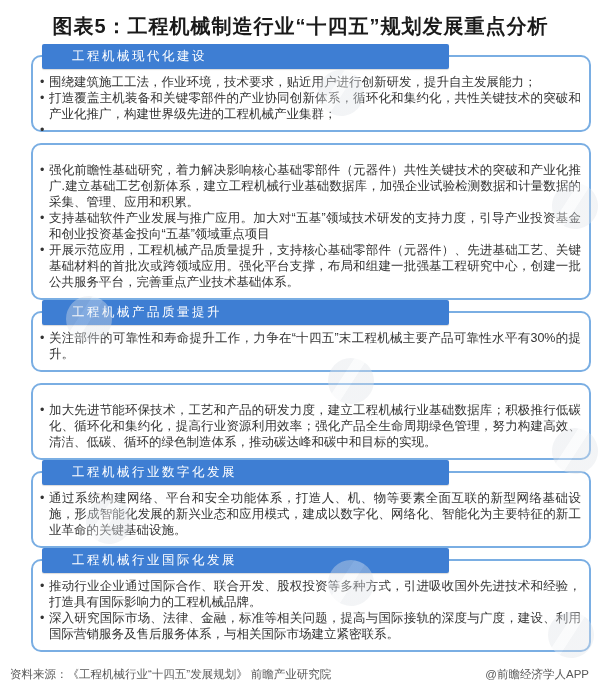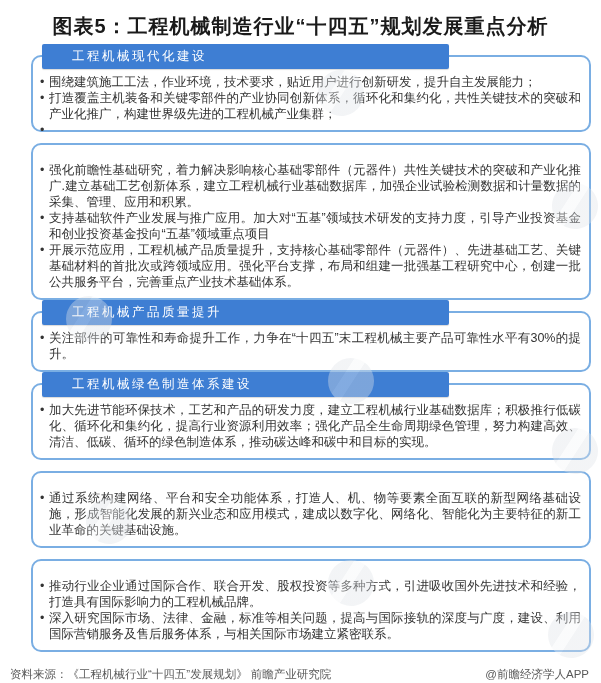--- a/index.html
+++ b/index.html
@@ -93,35 +93,38 @@
   <section class="panel">
     <div class="tab">
       <span>工程机械产品质量提升</span>
     </div>
     <ul class="bullets">
       <li><span class="bm">•</span><span>关注部件的可靠性和寿命提升工作，力争在“十四五”末工程机械主要产品可靠性水平有30%的提升。</span></li>
     </ul>
   </section>
 
   <section class="panel">
-    <div class="tab">
-      <span>工程机械绿色制造体系建设</span>
-    </div>
     <ul class="bullets">
       <li><span class="bm">•</span><span>加大先进节能环保技术，工艺和产品的研发力度，建立工程机械行业基础数据库；积极推行低碳化、循环化和集约化，提高行业资源利用效率；强化产品全生命周期绿色管理，努力构建高效、清洁、低碳、循环的绿色制造体系，推动碳达峰和碳中和目标的实现。</span></li>
     </ul>
   </section>
 
   <section class="panel">
+    <div class="tab">
+      <span>工程机械行业数字化发展</span>
+    </div>
     <ul class="bullets">
       <li><span class="bm">•</span><span>通过系统构建网络、平台和安全功能体系，打造人、机、物等要素全面互联的新型网络基础设施，形成智能化发展的新兴业态和应用模式，建成以数字化、网络化、智能化为主要特征的新工业革命的关键基础设施。</span></li>
     </ul>
   </section>
 
   <section class="panel">
+    <div class="tab">
+      <span>工程机械行业国际化发展</span>
+    </div>
     <ul class="bullets">
       <li><span class="bm">•</span><span>推动行业企业通过国际合作、联合开发、股权投资等多种方式，引进吸收国外先进技术和经验，打造具有国际影响力的工程机械品牌。</span></li>
       <li><span class="bm">•</span><span>深入研究国际市场、法律、金融，标准等相关问题，提高与国际接轨的深度与广度，建设、利用国际营销服务及售后服务体系，与相关国际市场建立紧密联系。</span></li>
     </ul>
   </section>
 
 </div>
 
 <div class="footer">
   <span>资料来源：《工程机械行业“十四五”发展规划》 前瞻产业研究院</span>

